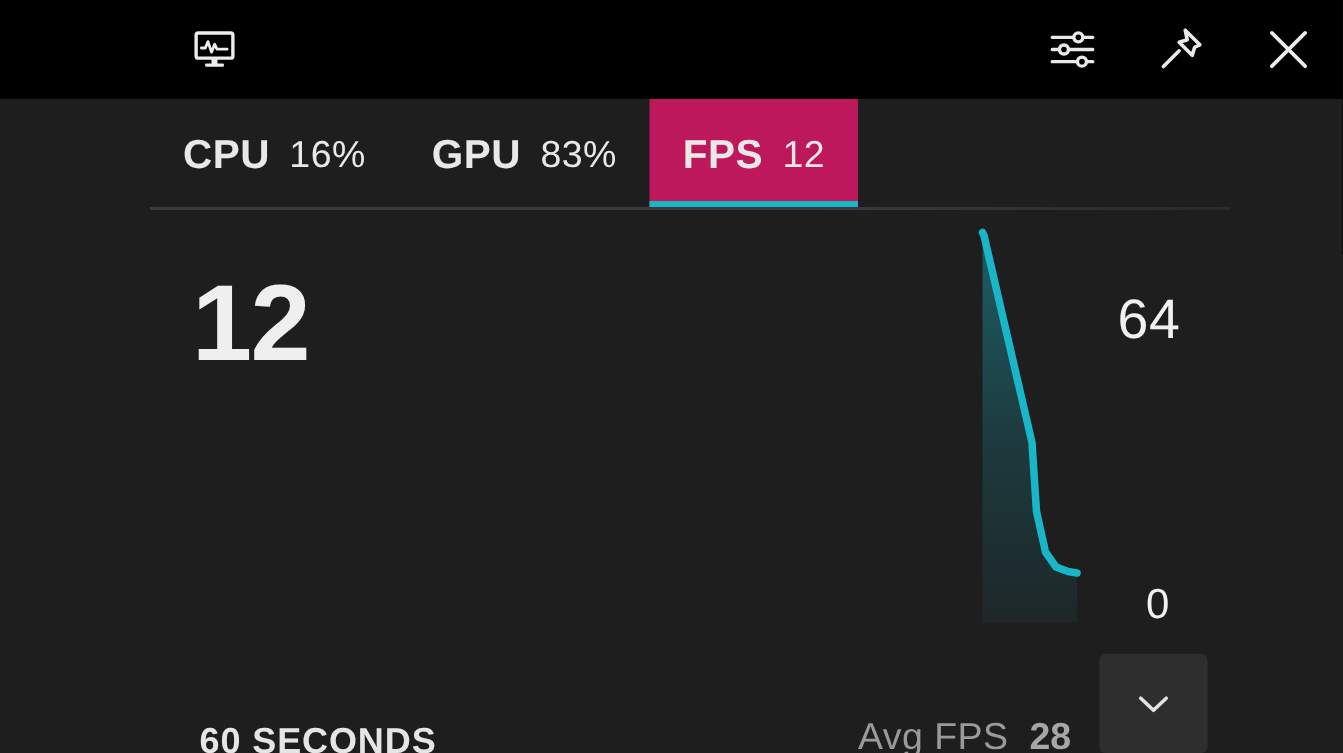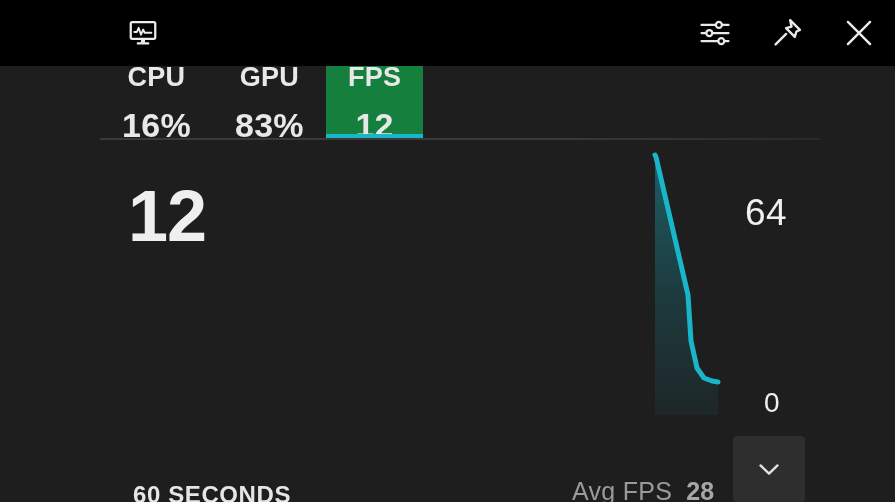--- a/index.html
+++ b/index.html
@@ -91,36 +91,35 @@
   .tab {
     display: flex;
     align-items: center;
     justify-content: center;
     gap: 13px;
     padding: 0 22px;
     height: 74px;
     position: relative;
     cursor: pointer;
     box-sizing: border-box;
-    flex-direction: column;
   }
   .tab .tab-label {
     color: #e8e8e8;
     font-size: 27px;
     font-weight: 700;
     letter-spacing: 0.3px;
   }
   .tab .tab-value {
     color: #e8e8e8;
-    font-size: 34px;
-    font-weight: 700;
+    font-size: 25px;
+    font-weight: 400;
     letter-spacing: 0.3px;
   }
   .tab.active {
-    background: #15803d;
+    background: #be185d;
   }
   .tab.active .tab-underline {
     position: absolute;
     left: 0;
     right: 0;
     bottom: 0;
     height: 6px;
     background: #19b6c9;
   }
 

